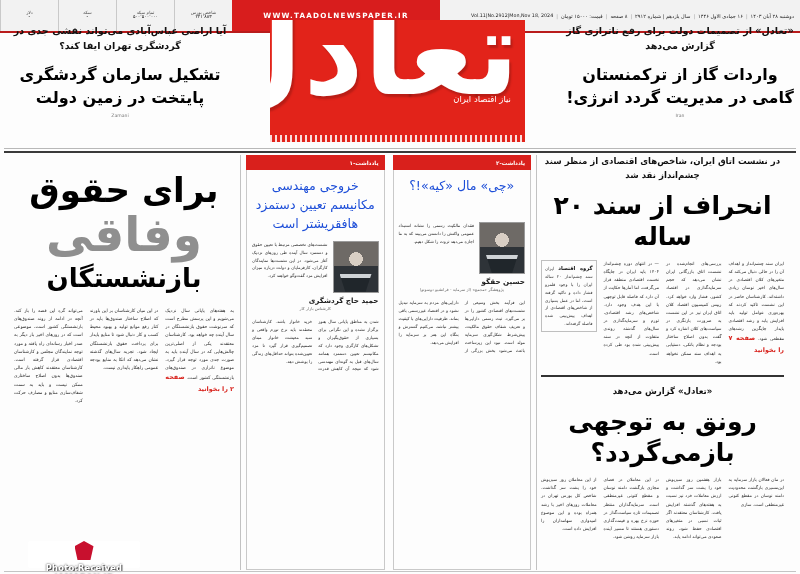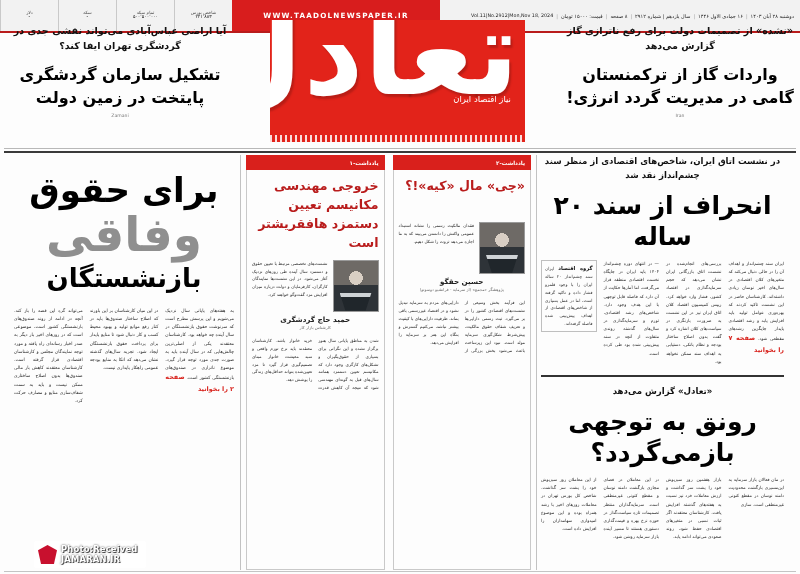--- a/index.html
+++ b/index.html
@@ -257,25 +257,25 @@
   }
   .note-frame {
     border: 1px solid #c9c9c9;
     border-top: none;
     flex: 1;
     padding: 7px 5px 3px 5px;
     box-sizing: border-box;
     overflow: hidden;
   }
   .note-title {
-    text-align: right;
+    text-align: center;
     font-size: 12.6px;
     line-height: 1.5;
-    font-weight: bold;
-    color: #b91c1c;
+    font-weight: normal;
+    color: #1d4ed8;
     letter-spacing: -.3px;
     min-height: 38px;
   }
   .note-top {
     margin-top: 7px;
     display: flex;
     flex-direction: row-reverse;
     gap: 5px;
   }
   .note-textcol {
@@ -299,21 +299,20 @@
   }
   .note-photo::after {
     content: "";
     position: absolute;
     left: 6px; right: 6px; bottom: 0;
     height: 36%;
     background: linear-gradient(to bottom, #cfd3d6 0 22%, #20262b 22% 100%);
     clip-path: polygon(0 0, 100% 0, 82% 100%, 18% 100%);
   }
   .note-author {
-    text-align: center;
     font-size: 7.2px;
     font-weight: bold;
     color: #222;
     margin-top: 3px;
     letter-spacing: .2px;
   }
   .note-affil {
     text-align: center;
     font-size: 4.1px;
     color: #666;
@@ -373,33 +372,34 @@
   }
   .boxlead b { color: #111; font-size: 5.2px; }
   #left-divider {
     margin: 9px 0 8px 0;
     border-top: 2px solid #333;
   }
 
   
   #photo-badge {
     position: absolute;
-    left: 34px;
+    left: 28px;
     bottom: 6px;
     width: 112px;
     height: 27px;
     background: rgba(255,255,255,.82);
     border-radius: 2px;
     display: flex;
-    flex-direction: row;
+    flex-direction: column;
     align-items: center;
     gap: 4px;
     padding: 0 4px;
     box-sizing: border-box;
     direction: ltr;
+    text-align: center;
   }
   #badge-mark {
     width: 19px; height: 19px;
     flex: 0 0 19px;
     background: #c8102e;
     clip-path: polygon(50% 0%, 100% 28%, 84% 100%, 16% 100%, 0% 28%);
   }
   #badge-lines { display: flex; flex-direction: column; line-height: 1.18; }
   #badge-lines span {
     font-size: 8.4px;
@@ -464,21 +464,21 @@
     <div id="nameplate-ruler"></div>
   </div>
 
   <div class="teaser" id="teaser-left">
     <div class="kicker">آیا اراضی عباس‌آبادی می‌تواند نقشی جدی در گردشگری تهران ایفا کند؟</div>
     <div class="headline">تشکیل سازمان گردشگری پایتخت در زمین دولت</div>
     <div class="pagenote">Zamani</div>
   </div>
 
   <div class="teaser" id="teaser-right">
-    <div class="kicker">«نشده» از تصمیمات دولت برای رفع ناترازی گاز گزارش می‌دهد</div>
+    <div class="kicker">«تعادل» از تصمیمات دولت برای رفع ناترازی گاز گزارش می‌دهد</div>
     <div class="headline">واردات گاز از ترکمنستان گامی در مدیریت گردد انرژی!</div>
     <div class="pagenote">Iran</div>
   </div>
 
   <div id="header-rule"></div>
   <div id="header-rule2"></div>
 
   <div id="grid">
 
     <div class="col" id="col-lead">

